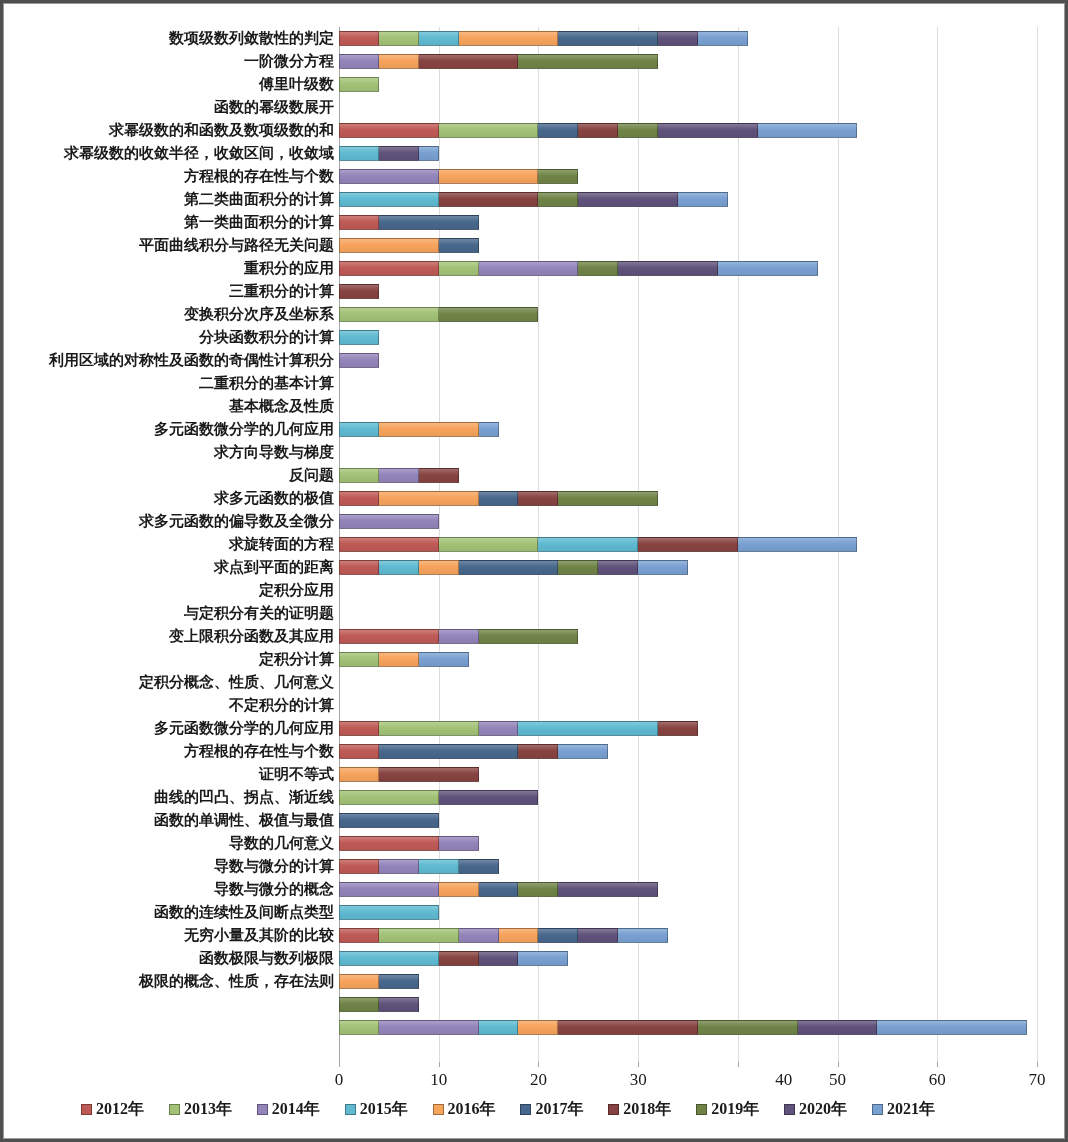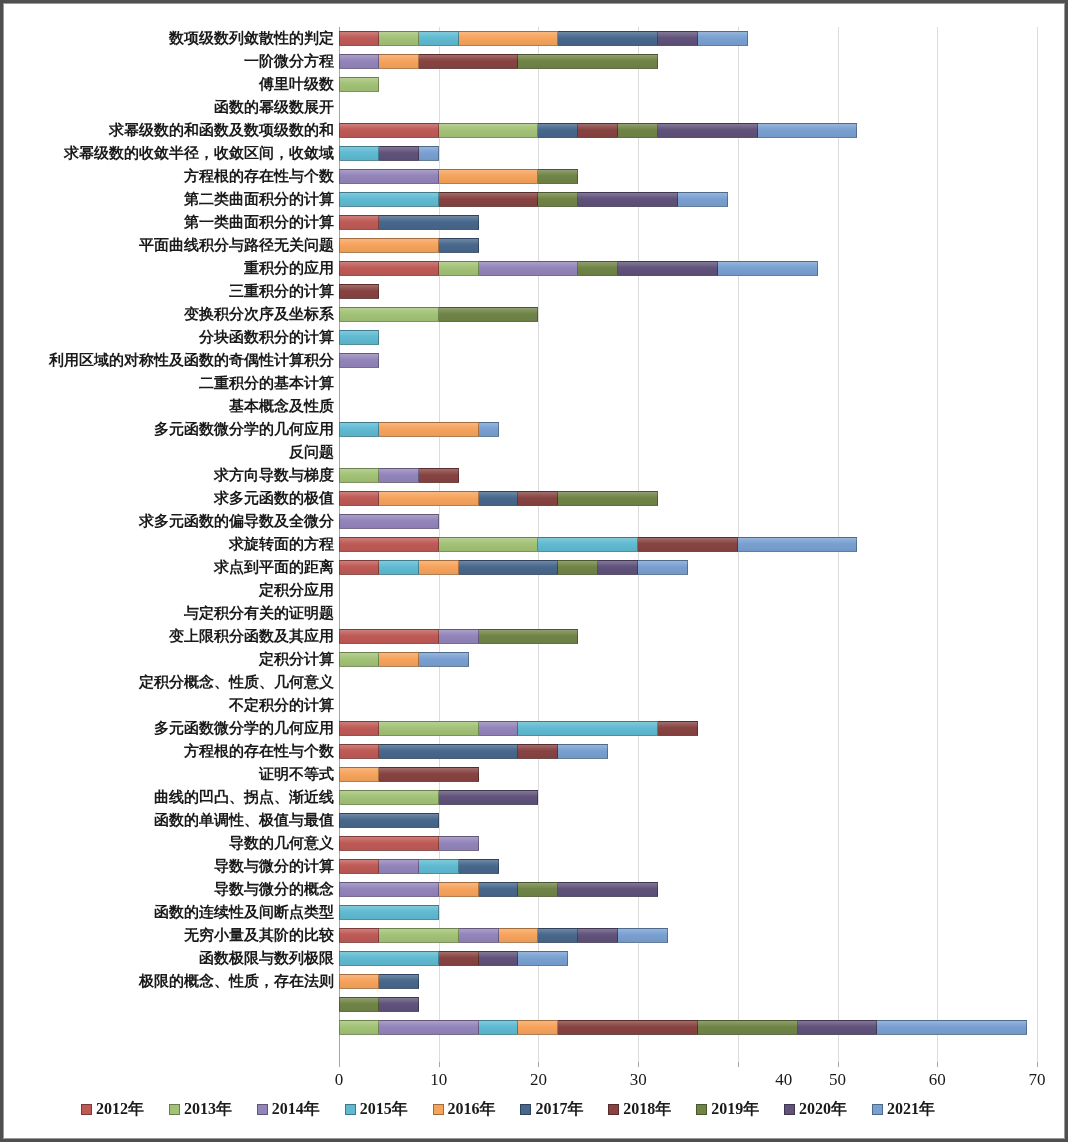--- a/index.html
+++ b/index.html
@@ -108,24 +108,24 @@
           <div class="label-row">
             <span class="cat-label">二重积分的基本计算</span>
           </div>
           <div class="label-row">
             <span class="cat-label">基本概念及性质</span>
           </div>
           <div class="label-row">
             <span class="cat-label">多元函数微分学的几何应用</span>
           </div>
           <div class="label-row">
+            <span class="cat-label">求方向导数与梯度</span>
+          </div>
+          <div class="label-row">
             <span class="cat-label">反问题</span>
-          </div>
-          <div class="label-row">
-            <span class="cat-label">求方向导数与梯度</span>
           </div>
           <div class="label-row">
             <span class="cat-label">求多元函数的极值</span>
           </div>
           <div class="label-row">
             <span class="cat-label">求多元函数的偏导数及全微分</span>
           </div>
           <div class="label-row">
             <span class="cat-label">求旋转面的方程</span>
           </div>

